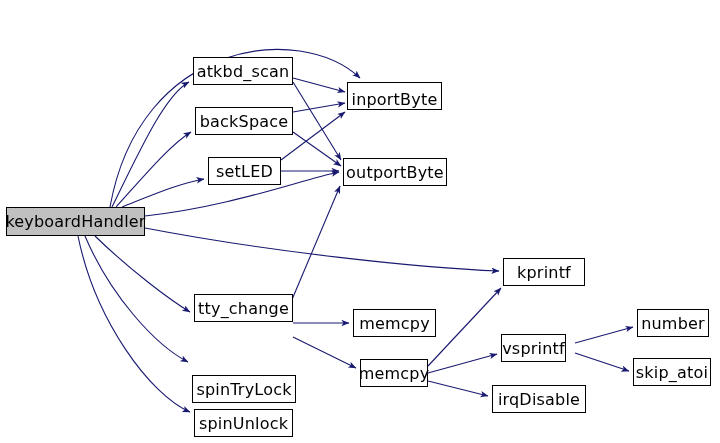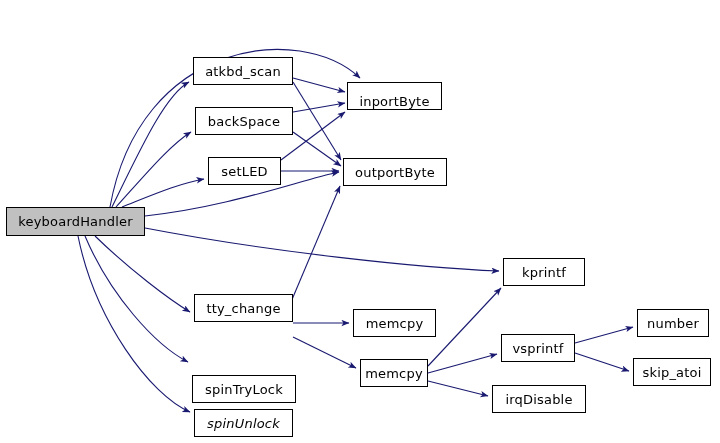--- a/index.html
+++ b/index.html
@@ -10,21 +10,21 @@
     font-family:"DejaVu Sans","Liberation Sans",sans-serif;
     overflow:hidden;
   }
   #edges{position:absolute;left:0;top:0;width:720px;height:443px;}
   .node{
     position:absolute;
     box-sizing:border-box;
     border:1px solid #000000;
     background:#ffffff;
     color:#000000;
-    font-size:13px;
+    font-size:16px;
     display:flex;
     align-items:center;
     justify-content:center;
     white-space:nowrap;
     letter-spacing:0.2px;
   }
   .node.root{background:#c0c0c0;}
 </style>
 </head>
 <body>
@@ -86,32 +86,32 @@
       </div>
       <div class="node" style="left: 194px; top: 294px; width: 99px; height: 28px;">
         <span>tty_change</span>
       </div>
       <div class="node" style="left: 353px; top: 309px; width: 83px; height: 28px;">
         <span>memcpy</span>
       </div>
       <div class="node" style="left: 637px; top: 309px; width: 72px; height: 28px;">
         <span>number</span>
       </div>
-      <div class="node" style="left: 501px; top: 334px; width: 74px; height: 28px;">
+      <div class="node" style="left: 501px; top: 334px; width: 65px; height: 28px;">
         <span>vsprintf</span>
       </div>
       <div class="node" style="left: 192px; top: 375px; width: 104px; height: 28px;">
         <span>spinTryLock</span>
       </div>
       <div class="node" style="left: 360px; top: 359px; width: 68px; height: 28px;">
         <span>memcpy</span>
       </div>
       <div class="node" style="left: 633px; top: 358px; width: 78px; height: 28px;">
         <span>skip_atoi</span>
       </div>
       <div class="node" style="left: 492px; top: 385px; width: 94px; height: 28px;">
         <span>irqDisable</span>
       </div>
-      <div class="node" style="left: 194px; top: 409px; width: 99px; height: 28px; font-style: italic;">
+      <div class="node" style="left: 194px; top: 409px; width: 99px; height: 28px;">
         <span>spinUnlock</span>
       </div>
     </div>
 </div>
 
 </body></html>

